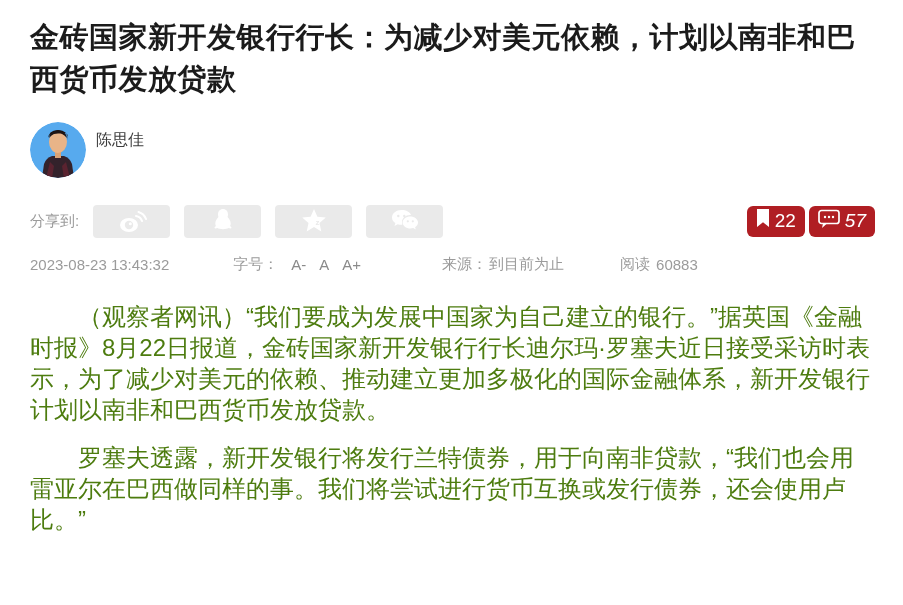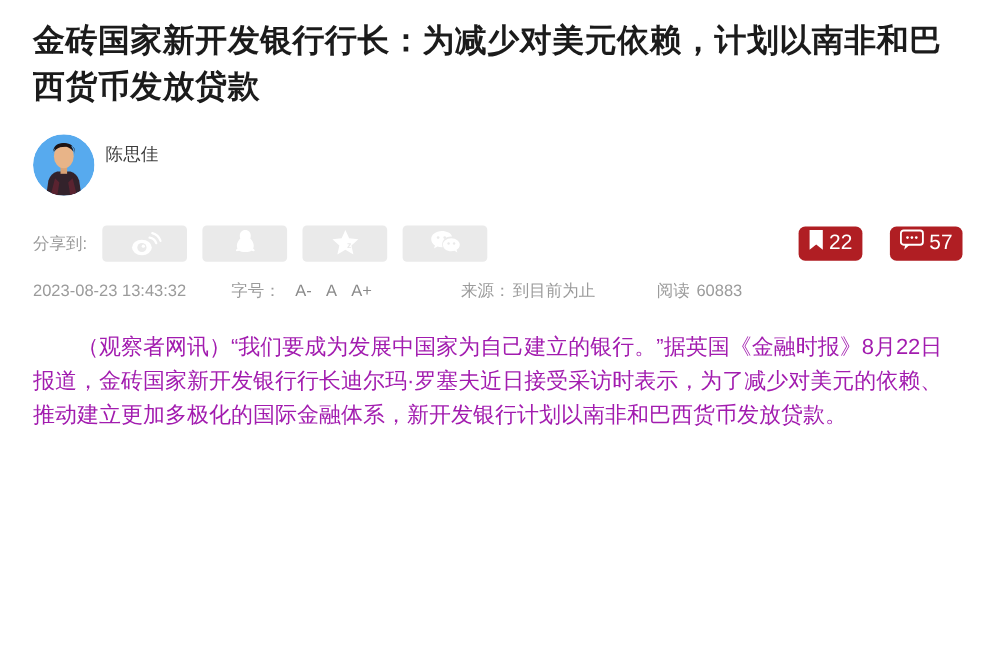--- a/index.html
+++ b/index.html
@@ -50,65 +50,65 @@
     border: none;
     border-radius: 4px;
     margin-left: 14px;
     display: flex;
     align-items: center;
     justify-content: center;
     cursor: pointer;
   }
   .share-btn svg { display: block; }
 
-  .badge-group { margin-left: auto; display: flex; align-items: flex-end; gap: 8px; }
+  .badge-group { margin-left: auto; display: flex; align-items: flex-end; }
   .badge {
     height: 31px;
     min-width: 58px;
     background: #b01e23;
     border: none;
     border-radius: 6px;
     color: #ffffff;
     display: flex;
     align-items: center;
     justify-content: center;
     gap: 5px;
     padding: 0 9px;
     font-size: 19px;
     font-family: "Liberation Sans", sans-serif;
     cursor: pointer;
   }
-  .badge + .badge { margin-left: 17px; }
+  .badge + .badge { margin-left: 4px; font-style: italic; }
 
   .meta-row {
     margin-top: 17px;
     display: flex;
     align-items: center;
     font-size: 15px;
     color: #9b9b9b;
     white-space: nowrap;
   }
   .meta-datetime { }
-  .meta-fontsize-label { margin-left: 41px; }
+  .meta-fontsize-label { margin-left: 64px; }
   .font-size-btn {
     background: none; border: none;
     font-size: 15px; color: #8a8a8a;
     margin-left: 13px; cursor: pointer;
     font-family: "Liberation Sans", sans-serif;
   }
   .meta-source-label { margin-left: 81px; }
   .meta-source-link { color: #9b9b9b; text-decoration: none; margin-left: 2px; }
   .meta-views-label { margin-left: 56px; }
   .meta-views-value { margin-left: 6px; }
 
   .article-body { margin-top: 27px; }
   .article-body p {
-    font-size: 20px;
+    font-size: 24px;
     line-height: 31px;
-    color: #a21caf;
+    color: #4d7c0f;
     text-indent: 2em;
     margin-bottom: 17px;
     max-width: 845px;
   }
 </style>
 </head>
 <body>
 
 <div class="page">
 
@@ -212,15 +212,16 @@
     <button class="font-size-btn">A</button>
     <button class="font-size-btn">A+</button>
     <span class="meta-source-label">来源：</span>
     <a class="meta-source-link" href="#">到目前为止</a>
     <span class="meta-views-label">阅读</span>
     <span class="meta-views-value">60883</span>
   </div>
 
   <div class="article-body">
     <p>（观察者网讯）“我们要成为发展中国家为自己建立的银行。”据英国《金融时报》8月22日报道，金砖国家新开发银行行长迪尔玛·罗塞夫近日接受采访时表示，为了减少对美元的依赖、推动建立更加多极化的国际金融体系，新开发银行计划以南非和巴西货币发放贷款。</p>
+    <p>罗塞夫透露，新开发银行将发行兰特债券，用于向南非贷款，“我们也会用雷亚尔在巴西做同样的事。我们将尝试进行货币互换或发行债券，还会使用卢比。”</p>
   </div>
 
 </div>
 
 </body></html>

